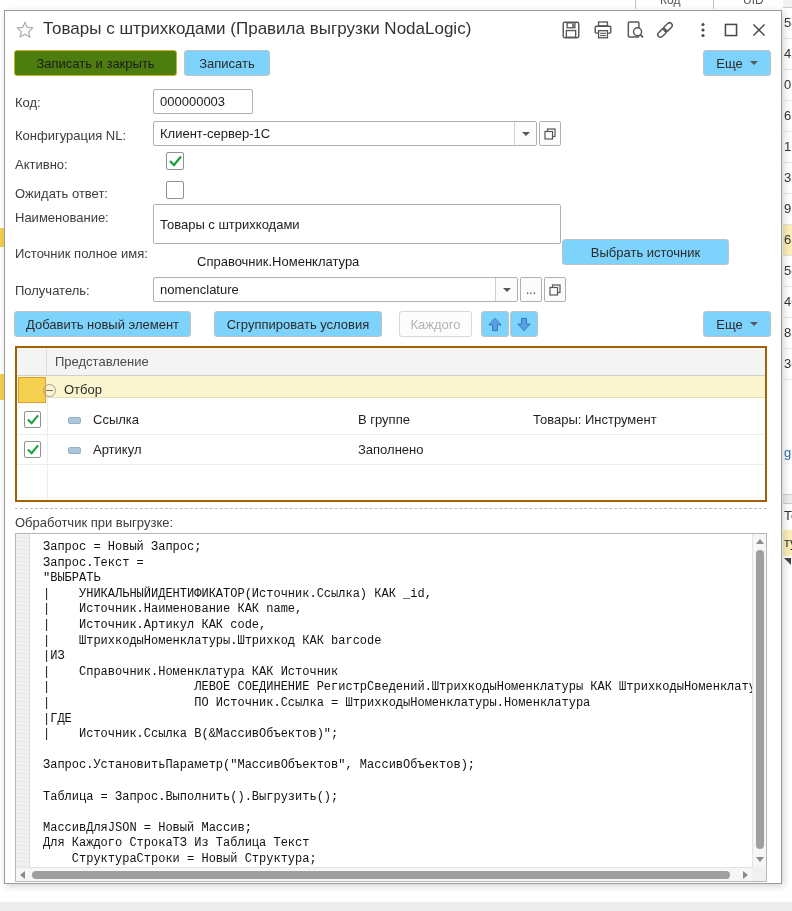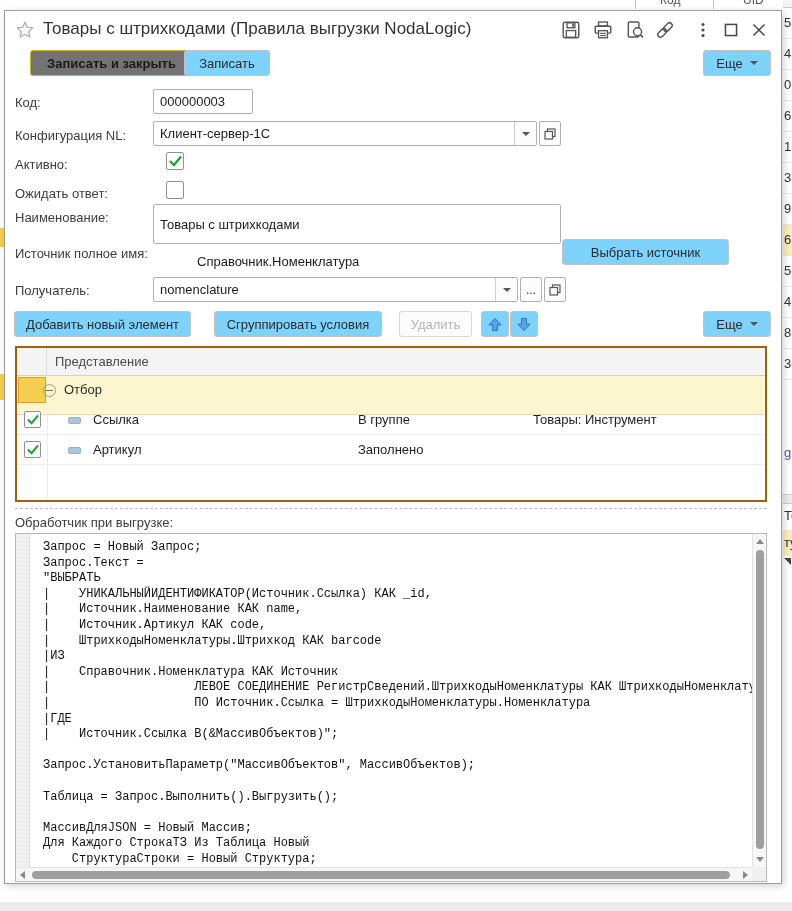--- a/index.html
+++ b/index.html
@@ -28,40 +28,40 @@
 
   
   .win { left:4px; top:10px; width:778px; height:874px; background:#fff; border:1px solid #9c9c9c; box-shadow:2px 2px 7px rgba(0,0,0,.18);padding-left:16px; }
 
   .title-star { left:10px; top:9px; width:20px; height:20px; }
   .win-title { left:38px; top:8px; font-size:17px; color:#333; white-space:nowrap; }
   .tb-ico { width:20px; height:20px; top:9px; cursor:pointer; }
 
   .btn { position:absolute; height:26px; background:#7dd3fc; border:1px solid #c2c2c2; border-radius:3px;
          font-size:13px; color:#2b2b2b; display:flex; align-items:center; justify-content:center; white-space:nowrap; cursor:pointer; font-family:inherit; }
-  .btn.primary { background:#737373; border-color:#cbb42d; font-weight:bold; color:#1b1b1b;margin-left:16px; }
+  .btn.primary { background:#4d7c0f; border-color:#cbb42d; font-weight:normal; color:#1b1b1b; }
   .btn.disabled { color:#b4b4b4; border-color:#d8d8d8; background:#fcfcfc; }
   .caret { display:inline-block; width:0; height:0; border-left:4px solid transparent; border-right:4px solid transparent; border-top:4px solid #555; margin-left:7px; }
 
   .lbl { position:absolute; left:10px; font-size:13px; color:#3c3c3c; white-space:nowrap; }
   .inp { position:absolute; border:1px solid #b0b0b0; border-radius:2px; background:#fff; font-size:13px; color:#1c1c1c;
          padding:0 6px; display:flex; align-items:center; white-space:nowrap; overflow:hidden; }
   .combo-btn { position:absolute; top:0; right:0; width:22px; height:100%; border-left:1px solid #cfcfcf; display:flex; align-items:center; justify-content:center; cursor:pointer; background:#fcfcfc; }
   .sq-btn { position:absolute; width:22px; height:25px; border:1px solid #b0b0b0; border-radius:2px; background:#fcfcfc; display:flex; align-items:center; justify-content:center; font-size:12px; color:#444; cursor:pointer; }
   .cb { position:absolute; width:18px; height:18px; border:1px solid #919191; border-radius:2px; background:#fff; cursor:pointer; }
   .cb svg { display:none; position:absolute; left:1px; top:2px; }
   .cb.checked svg { display:block; }
   .static-val { position:absolute; font-size:13px; color:#1c1c1c; white-space:nowrap; }
 
   
   .ftable { left:10px; top:335px; width:752px; height:156px; border:2px solid #a16207; background:#fff; }
   .ft-head { position:absolute; left:0; top:0; width:100%; height:28px; background:#f4f4f4; border-bottom:1px solid #cfcfcf; }
   .ft-head .c1 { position:absolute; left:0; top:0; width:30px; height:100%; border-right:1px solid #dcdcdc; }
   .ft-head .ht { position:absolute; left:38px; top:6px; font-size:13px; color:#4a4a4a; }
-  .ft-group { position:absolute; left:0; top:28px; width:100%; height:39px; background:#fbf5d0; border-bottom:1px solid #e6ddb5; cursor:pointer; }
+  .ft-group { position:absolute; left:0; top:28px; width:100%; height:22px; background:#fbf5d0; border-bottom:1px solid #e6ddb5; cursor:pointer; }
   .ft-group .sel { position:absolute; left:1px; top:1px; width:28px; height:26px; background:#f5cf4e; border:1px solid #dd9f2f; }
   .ft-group .tg { position:absolute; left:26px; top:8px; width:13px; height:13px; border:1px solid #9e9e9e; border-radius:50%; }
   .ft-group .tg::after { content:""; position:absolute; left:2px; top:5px; width:7px; height:1px; background:#707070; }
   .ft-group .gl { position:absolute; left:47px; top:6px; font-size:13px; color:#2b2b2b; }
   .ft-row { position:absolute; left:0; width:100%; height:30px; border-bottom:1px solid #ededed; cursor:pointer; }
   .ft-row .cb { left:7px; top:6px; width:17px; height:17px; }
   .ft-row .dash { position:absolute; left:51px; top:12px; width:13px; height:7px; background:#adc6da; border:1px solid #8fb3cc; border-radius:2px; }
   .ft-row .f { position:absolute; left:76px; top:7px; font-size:13px; color:#1f1f1f; }
   .ft-row .c { position:absolute; left:341px; top:7px; font-size:13px; color:#1f1f1f; }
   .ft-row .v { position:absolute; left:516px; top:7px; font-size:13px; color:#1f1f1f; }
@@ -224,21 +224,21 @@
   <span class="sq-btn" style="left:515px; top:266px;">...</span>
   <span class="sq-btn" style="left:539px; top:266px;">
     <svg width="12" height="12" viewBox="0 0 12 12">
       <rect x="3.5" y="1" width="7.5" height="7.5" fill="none" stroke="#555" stroke-width="1.2"></rect>
       <rect x="1" y="3.5" width="7.5" height="7.5" fill="#fcfcfc" stroke="#555" stroke-width="1.2"></rect>
     </svg>
   </span>
 
   <button class="btn" style="left:209px; top:300px; width:168px;">Сгруппировать условия</button>
   <button class="btn" style="left:9px; top:300px; width:177px;">Добавить новый элемент</button>
-  <button class="btn disabled" style="left:394px; top:300px; width:73px;">Удалить</button>
+  <button class="btn disabled" style="left:394px; top:300px; width:73px;">Каждого</button>
   <button class="btn" style="left:476px; top:300px; width:28px;">
     <svg width="14" height="15" viewBox="0 0 16 16">
       <path d="M8 1 L15 8.5 H10.8 V15 H5.2 V8.5 H1 Z" fill="#5aa0e8" stroke="#2d6db4" stroke-width="1"></path>
     </svg>
   </button>
   <button class="btn" style="left:505px; top:300px; width:28px;">
     <svg width="14" height="15" viewBox="0 0 16 16">
       <path d="M8 15 L1 7.5 H5.2 V1 H10.8 V7.5 H15 Z" fill="#5aa0e8" stroke="#2d6db4" stroke-width="1"></path>
     </svg>
   </button>
@@ -303,21 +303,21 @@
         <div class="code-line">|                    ЛЕВОЕ СОЕДИНЕНИЕ РегистрСведений.ШтрихкодыНоменклатуры КАК ШтрихкодыНоменклатуры</div>
         <div class="code-line">|                    ПО Источник.Ссылка = ШтрихкодыНоменклатуры.Номенклатура</div>
         <div class="code-line">|ГДЕ</div>
         <div class="code-line">|    Источник.Ссылка В(&amp;МассивОбъектов)";</div>
         <div class="code-line">&nbsp;</div>
         <div class="code-line">Запрос.УстановитьПараметр("МассивОбъектов", МассивОбъектов);</div>
         <div class="code-line">&nbsp;</div>
         <div class="code-line">Таблица = Запрос.Выполнить().Выгрузить();</div>
         <div class="code-line">&nbsp;</div>
         <div class="code-line">МассивДляJSON = Новый Массив;</div>
-        <div class="code-line">Для Каждого СтрокаТЗ Из Таблица Новый</div>
+        <div class="code-line">Для Каждого СтрокаТЗ Из Таблица Текст</div>
         <div class="code-line">    СтруктураСтроки = Новый Структура;</div>
       </div>
     <div class="vscroll">
       <span class="tri-up"></span>
       <div class="vthumb"></div>
       <span class="tri-dn"></span>
     </div>
     <div class="hscroll">
       <span class="tri-l"></span>
       <div class="hthumb"></div>

